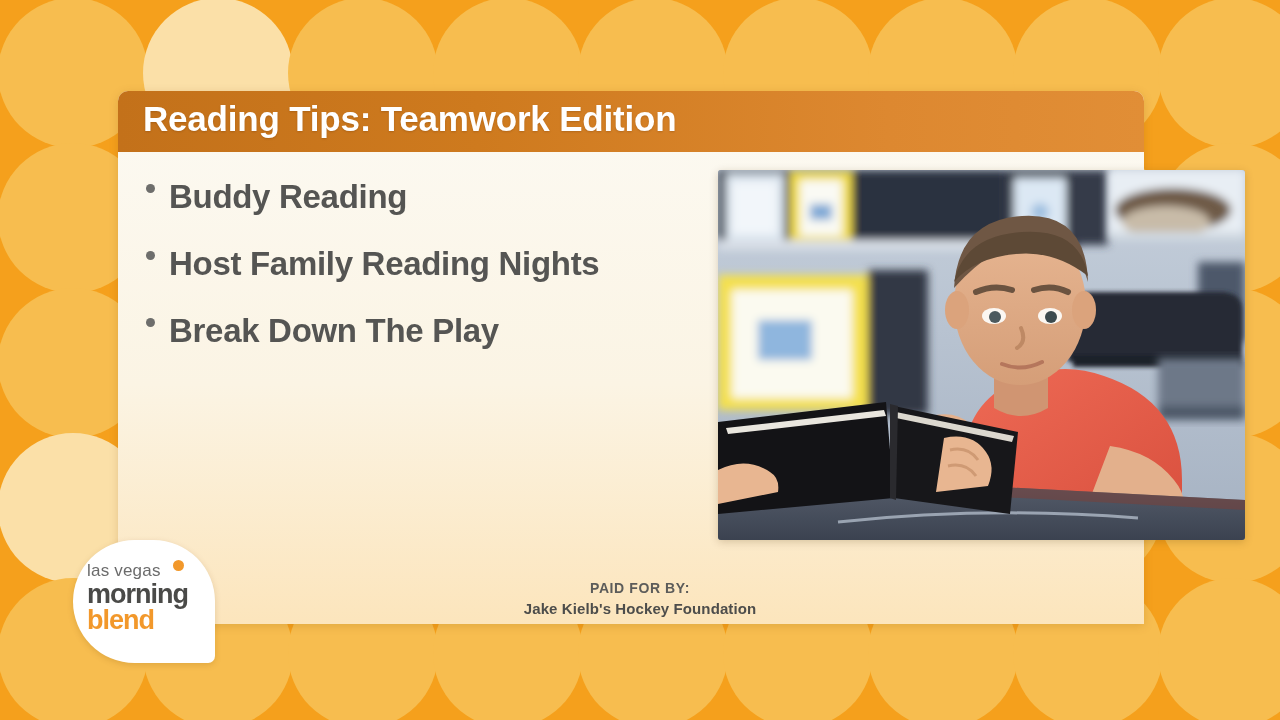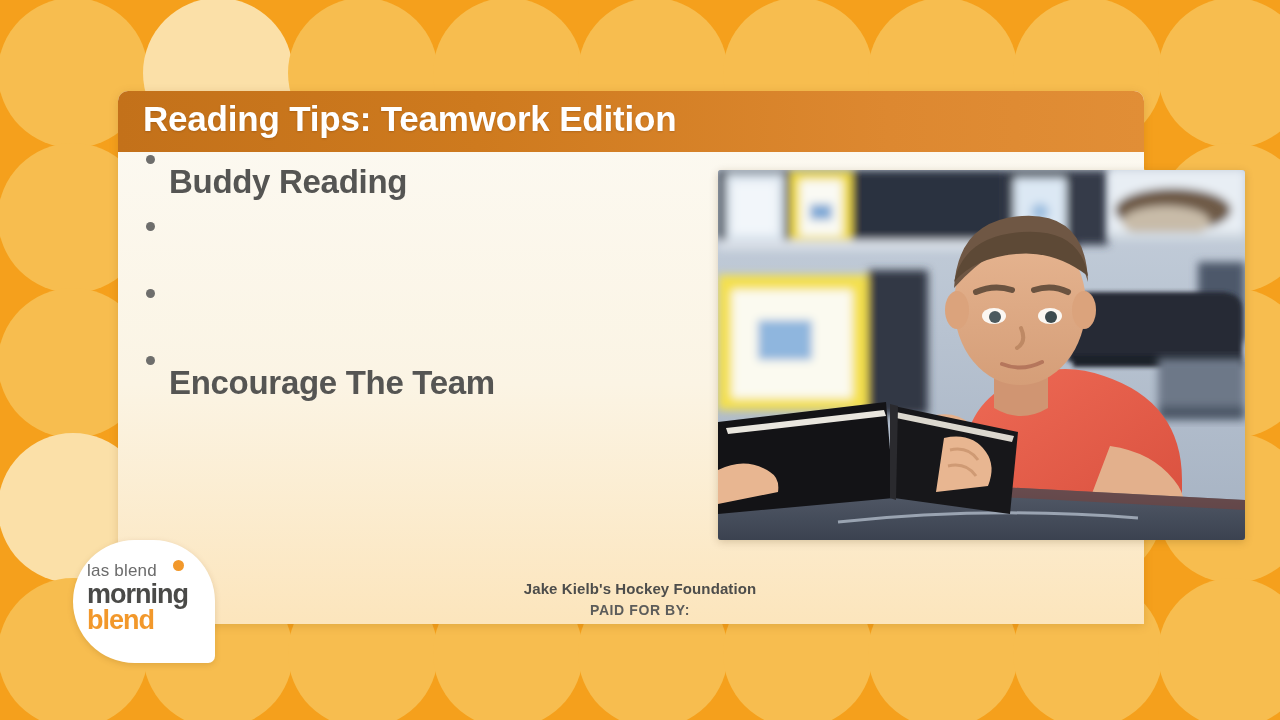--- a/index.html
+++ b/index.html
@@ -46,21 +46,21 @@
     text-shadow:0 1px 2px rgba(90,45,0,.25);
   }
 
   
   #tips-list{
     position:absolute;left:28px;top:72px;
     width:580px;
     list-style:none;margin:0;padding:0;
   }
   .tip-item{
-    display:flex;align-items:flex-start;
+    display:flex;align-items:center;
     height:67px;
     color:#555553;
     font-size:33px;font-weight:bold;
     letter-spacing:-0.3px;white-space:nowrap;
   }
   .tip-bullet{
     display:inline-block;
     width:9px;height:9px;border-radius:50%;
     background:#6E6E6C;
     margin-right:14px;
@@ -200,27 +200,25 @@
     <div id="card-title">Reading Tips: Teamwork Edition</div>
   </div>
 
   <ul id="tips-list">
     <li class="tip-item">
       <span class="tip-bullet"></span>
       <span>Buddy Reading</span>
     </li>
     <li class="tip-item">
       <span class="tip-bullet"></span>
+      <span>Host Family Reading Nights</span>
     </li>
     <li class="tip-item">
       <span class="tip-bullet"></span>
-    </li>
-    <li class="tip-item">
-      <span class="tip-bullet"></span>
-      <span>Encourage The Team</span>
+      <span>Break Down The Play</span>
     </li>
   </ul>
 </div>
 
 <div id="photo">
   <svg viewBox="0 0 527 370" preserveAspectRatio="xMidYMid slice">
     <defs>
       <linearGradient id="wallg" x1="0" y1="0" x2="0" y2="1">
         <stop offset="0%" stop-color="#C6D0DC"></stop>
         <stop offset="100%" stop-color="#A9B5C5"></stop>
@@ -334,23 +332,23 @@
 
     <path d="M0 300 q28 -14 52 2 q10 6 8 20 l-60 12 z" fill="#E8B691"></path>
     <path d="M226 268 q28 -6 42 14 q10 14 2 34 l-52 6 z" fill="#E8B691"></path>
     <path d="M232 280 q18 -4 28 10" stroke="#CF9A74" stroke-width="3" fill="none"></path>
     <path d="M230 296 q18 -4 28 10" stroke="#CF9A74" stroke-width="3" fill="none"></path>
   </svg>
 </div>
 
 <div id="logo">
   <div id="logo-inner">
-    <div id="logo-line1">las blend</div>
+    <div id="logo-line1">las vegas</div>
     <div id="logo-line2">morning</div>
     <div id="logo-line3">blend</div>
   </div>
   <div id="logo-dot"></div>
 </div>
 
 <div id="paid-block">
+  <div id="paid-label">PAID FOR BY:</div>
   <div id="paid-sponsor">Jake Kielb's Hockey Foundation</div>
-  <div id="paid-label">PAID FOR BY:</div>
 </div>
 
 </body></html>

